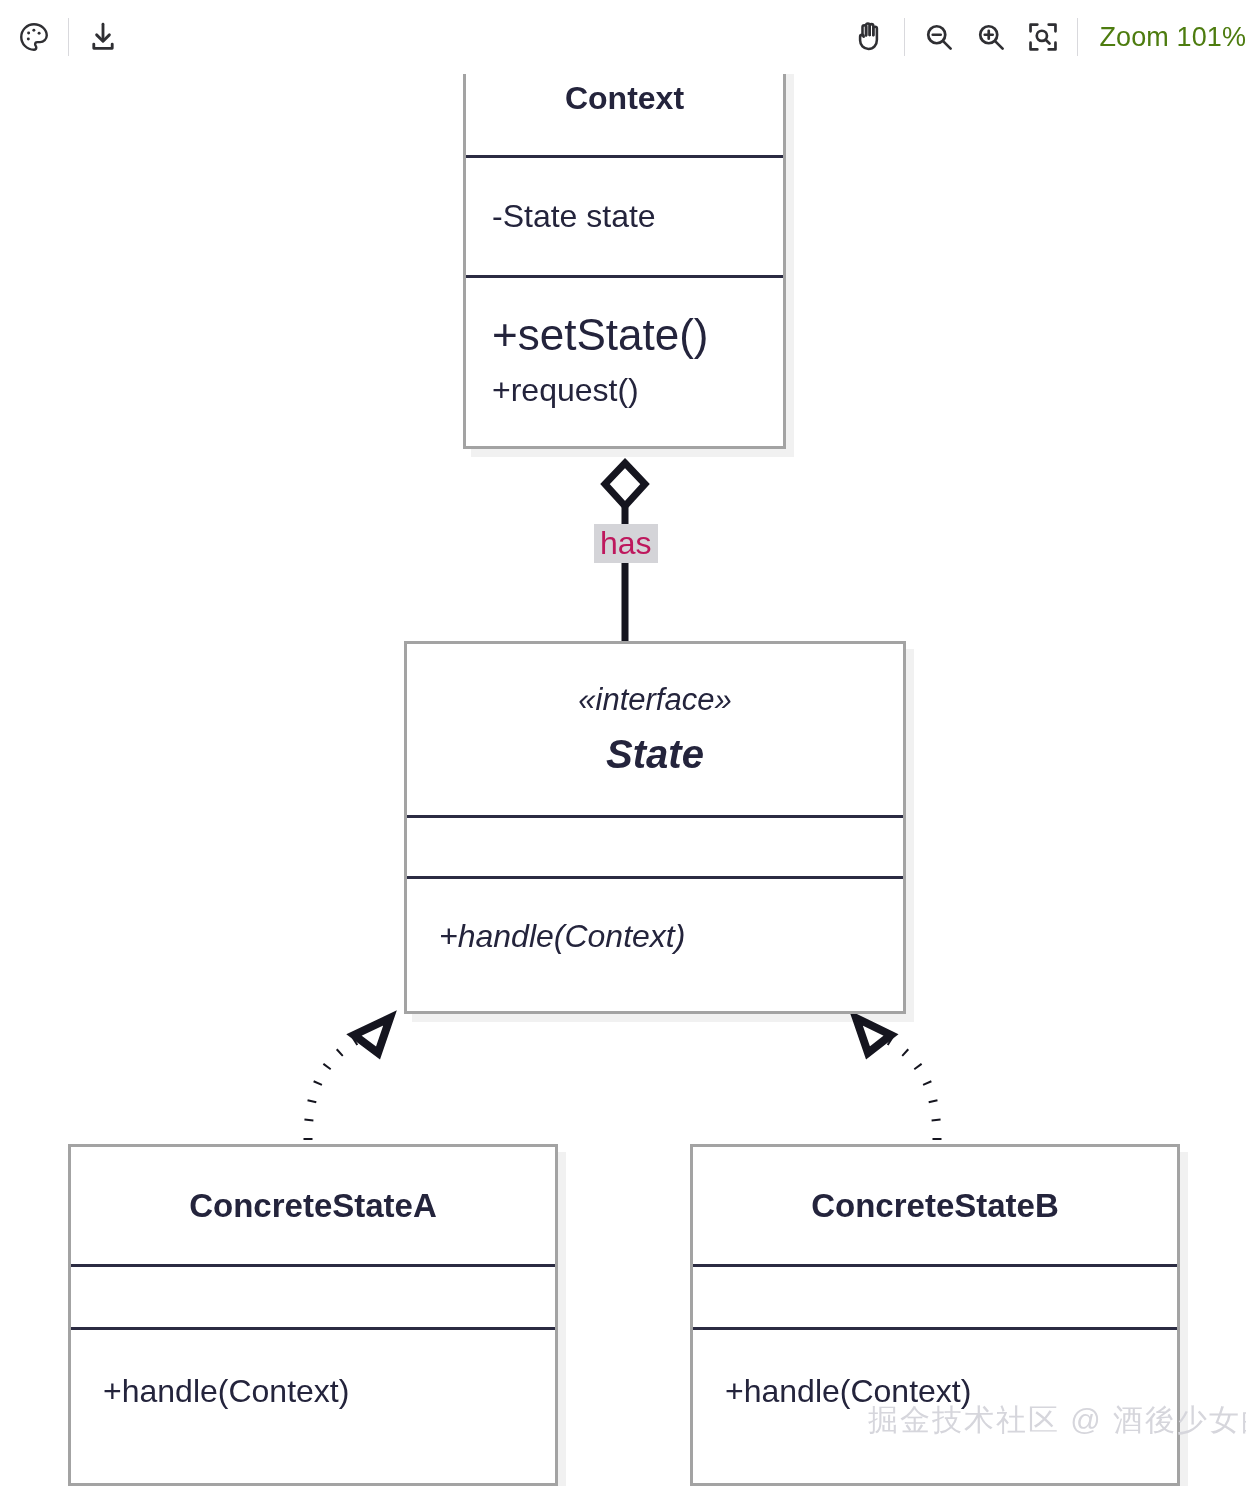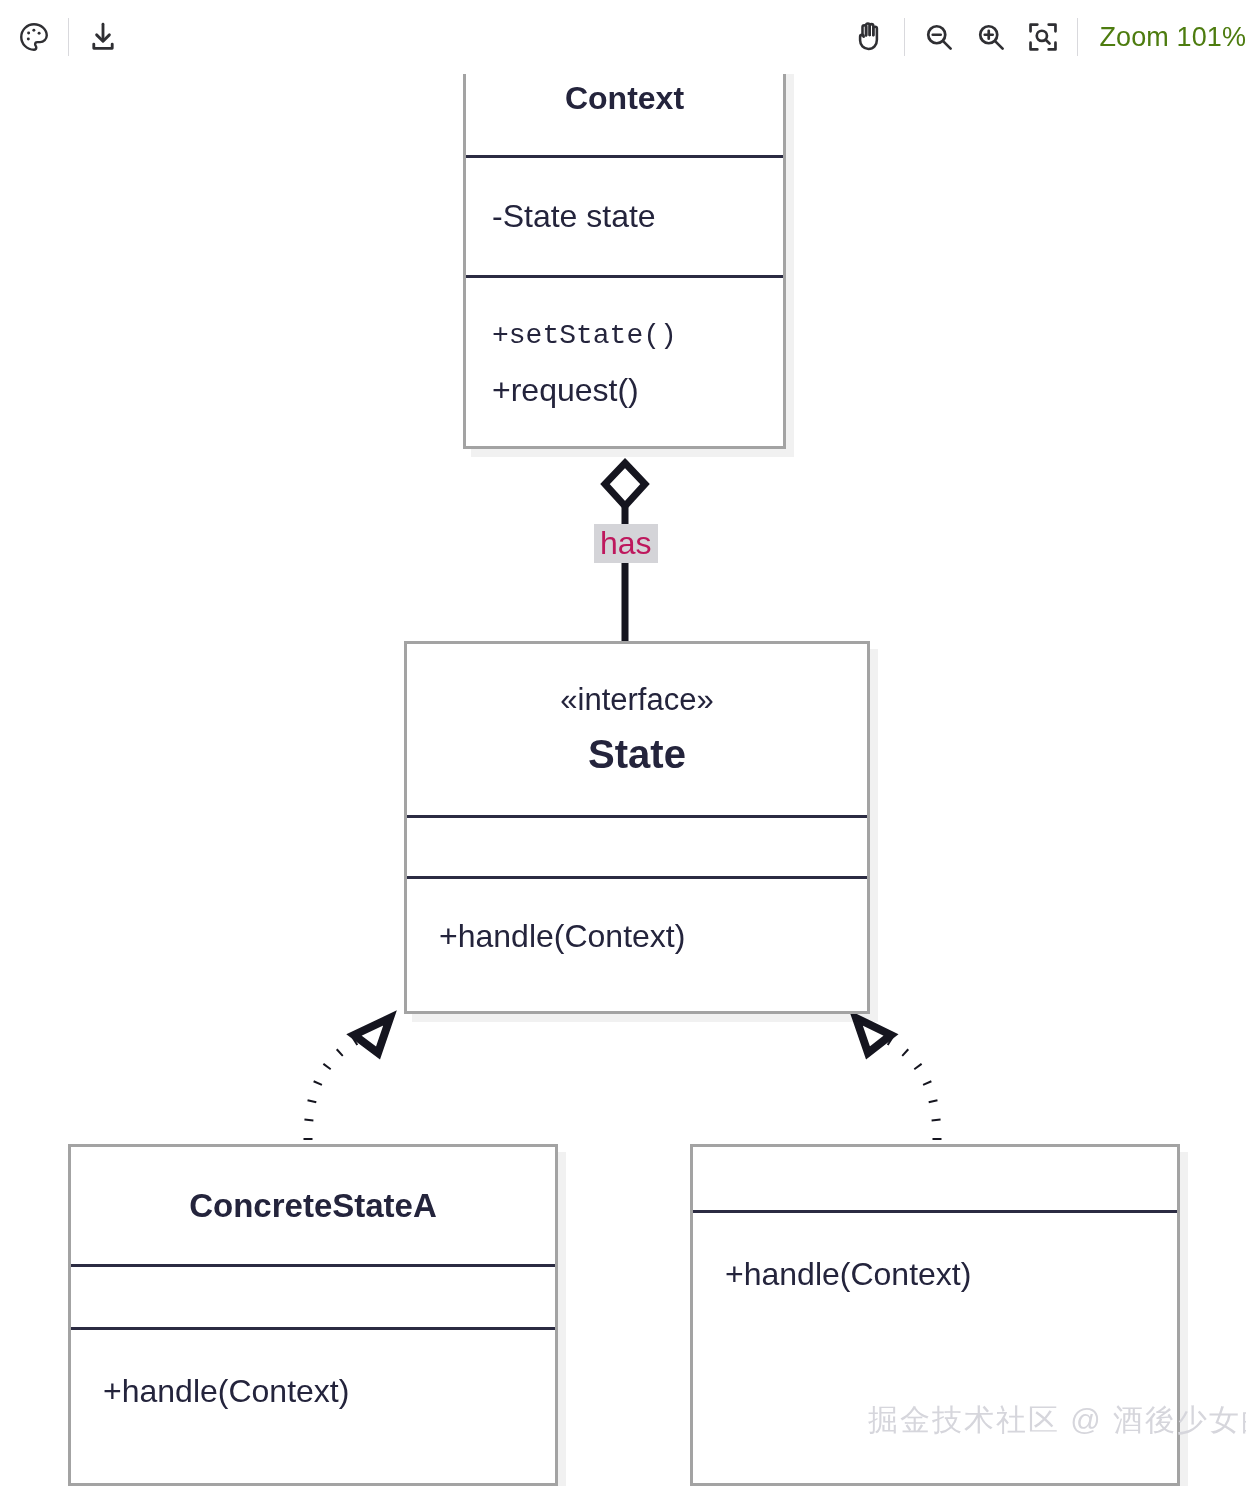--- a/index.html
+++ b/index.html
@@ -94,26 +94,26 @@
     <div class="rel-label" style="left:594px; top:524px; font-size:32px;">has</div>
 
     <div class="uml-box" style="left:463px; top:38px; width:323px; height:411px;">
       <div class="compartment cmp-title" style="height:114px;">
         <div class="cls-name" style="font-size:32px;">Context</div>
       </div>
       <div class="compartment" style="height:120px; padding:8px 26px;">
         <div class="member" style="font-size:32px; height:100%;">-State state</div>
       </div>
       <div class="compartment" style="height:171px; padding:30px 26px 0 26px;">
-        <div class="member" style="font-size:28px; height:55px;font-family:Liberation Mono, monospace;">+setState()</div>
+        <div class="member" style="font-size:44px; height:55px;">+setState()</div>
         <div class="member" style="font-size:32px; height:55px;">+request()</div>
       </div>
     </div>
 
-    <div class="uml-box" style="left:404px; top:641px; width:466px; height:373px;">
+    <div class="uml-box" style="left:404px; top:641px; width:502px; height:373px;font-style:italic;">
       <div class="compartment cmp-title" style="height:171px; gap:14px;">
         <div class="stereotype" style="font-size:31px;">«interface»</div>
         <div class="cls-name" style="font-size:40px;">State</div>
       </div>
       <div class="compartment" style="height:61px;"></div>
       <div class="compartment" style="height:135px; padding:38px 32px 0 32px;">
         <div class="member" style="font-size:32px;">+handle(Context)</div>
       </div>
     </div>
 
@@ -121,20 +121,23 @@
       <div class="compartment cmp-title" style="height:117px;">
         <div class="cls-name" style="font-size:33px;">ConcreteStateA</div>
       </div>
       <div class="compartment" style="height:63px;"></div>
       <div class="compartment" style="height:156px; padding:42px 32px 0 32px;">
         <div class="member" style="font-size:32px;">+handle(Context)</div>
       </div>
     </div>
 
     <div class="uml-box" style="left:690px; top:1144px; width:490px; height:342px;">
+      <div class="compartment cmp-title" style="height:117px;">
+        <div class="cls-name" style="font-size:33px;">ConcreteStateB</div>
+      </div>
       <div class="compartment" style="height:63px;"></div>
       <div class="compartment" style="height:156px; padding:42px 32px 0 32px;">
         <div class="member" style="font-size:32px;">+handle(Context)</div>
       </div>
     </div>
 
     <div class="watermark" style="left:868px; top:1400px; font-size:30px;">掘金技术社区 @ 酒後少女的夢</div>
 
   </div>
 

